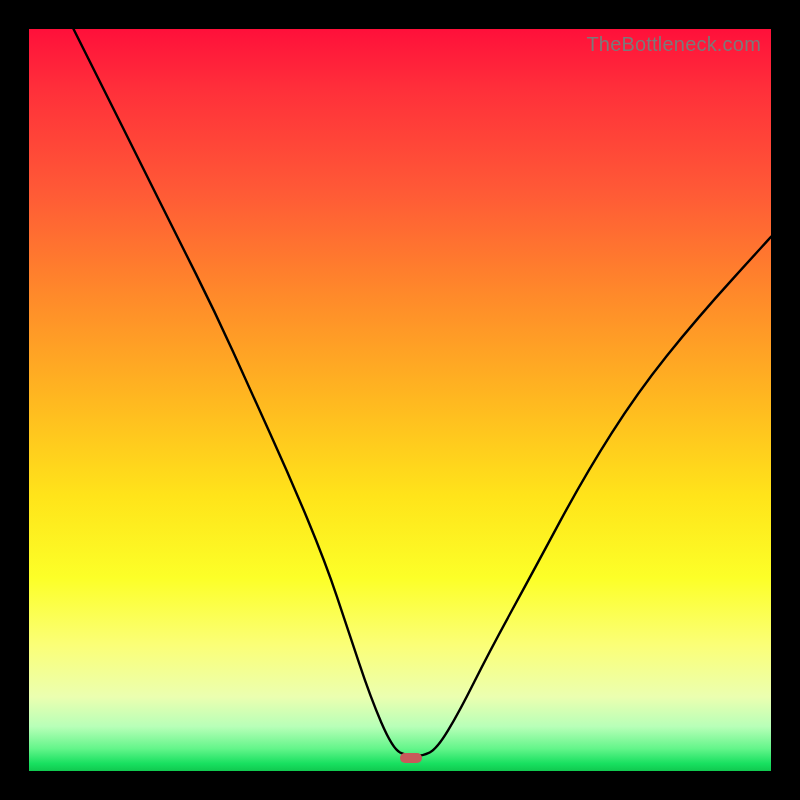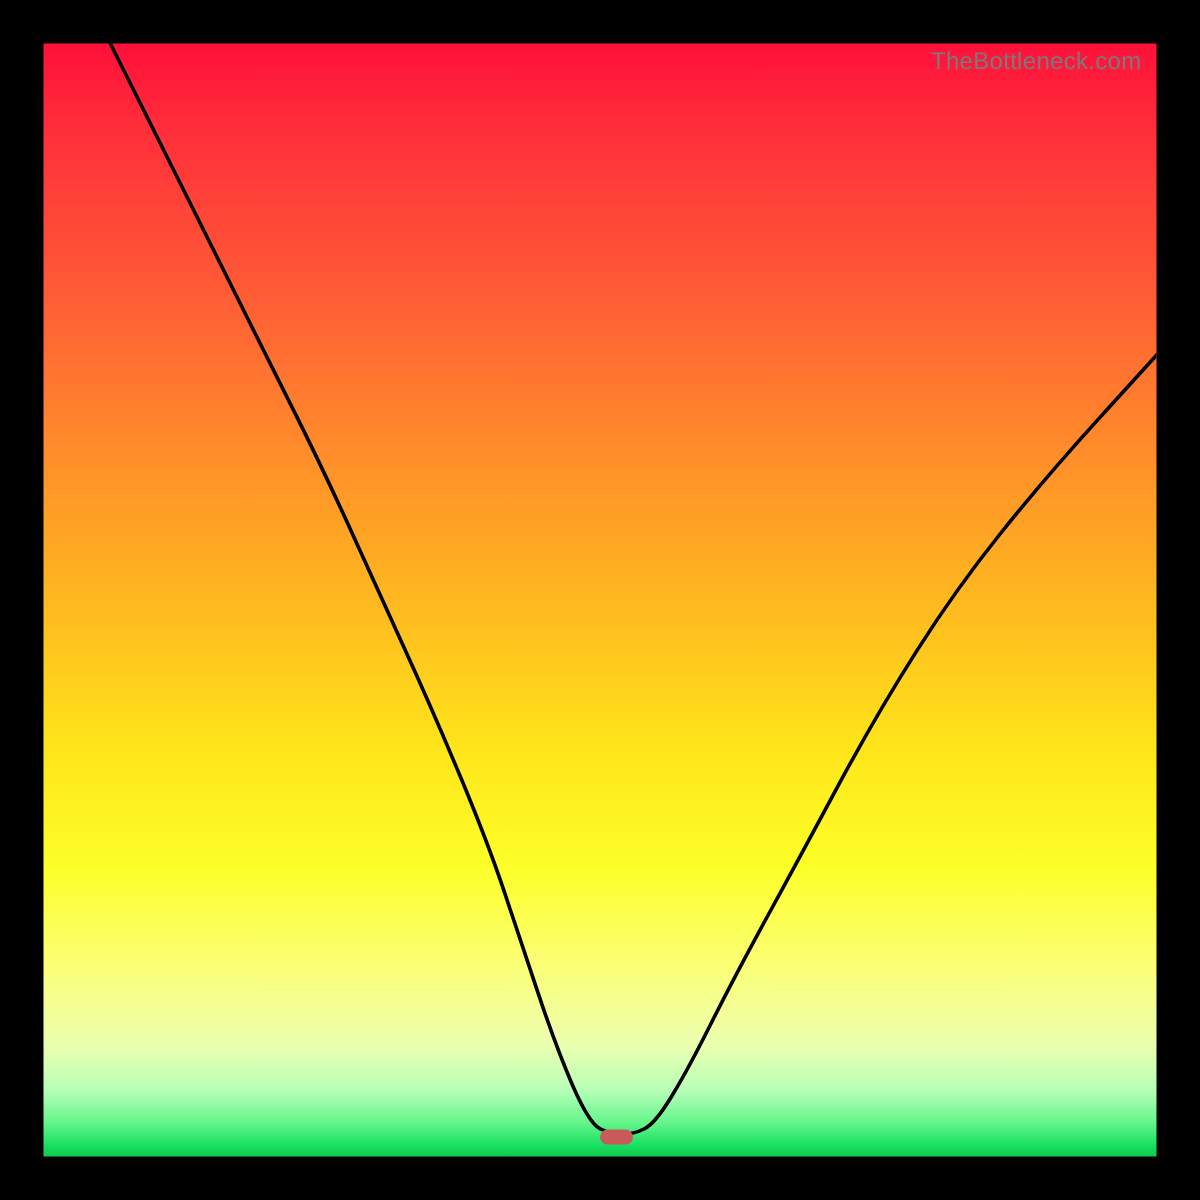--- a/index.html
+++ b/index.html
@@ -38,21 +38,21 @@
       #63f58a 97%,
       #18e060 99%,
       #10c94f 100%
     );
   }
   .watermark {
     position: absolute;
     top: 4px;
     right: 10px;
     color: #7a7a7a;
-    font-size: 16px;
+    font-size: 20px;
     font-weight: 400;
     letter-spacing: 0.2px;
     user-select: none;
   }
   svg.curve {
     position: absolute;
     left: 0;
     top: 0;
     width: 742px;
     height: 742px;

